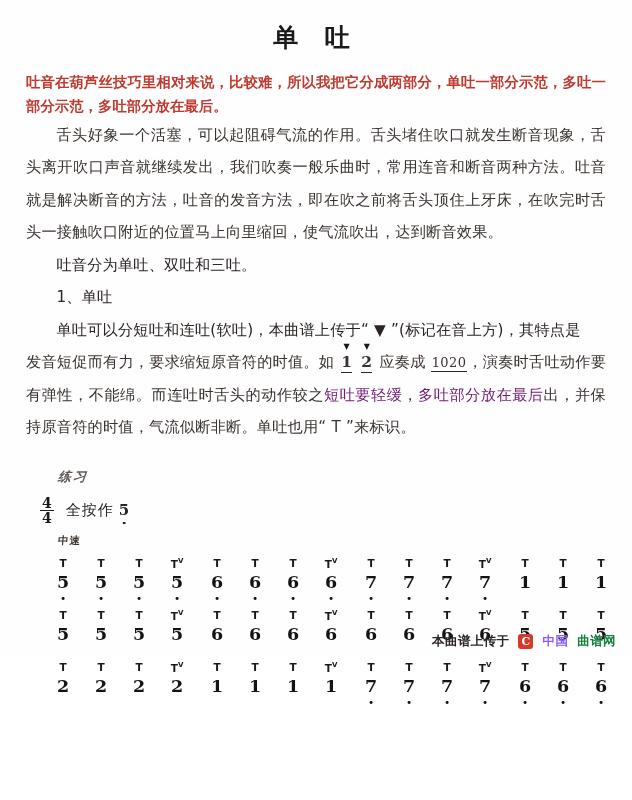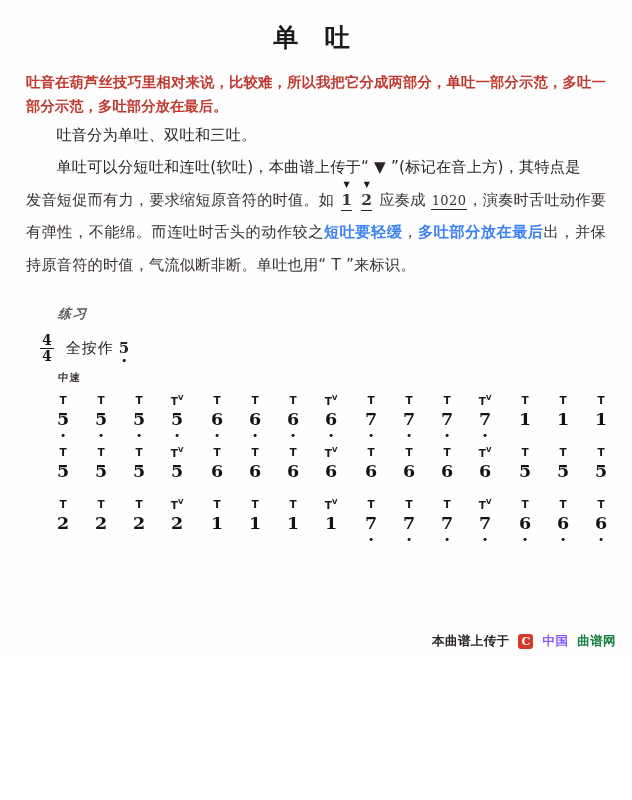--- a/index.html
+++ b/index.html
@@ -52,21 +52,21 @@
     line-height: 2.14;
     margin: 0 26px;
     text-indent: 2em;
     text-align: justify;
     color: #2a2523;
     letter-spacing: 0.2px;
   }
 
   .p-faded { color: #3a3330; }
 
-  .bold-in { font-weight: 700; color: #3b82f6; }
+  .bold-in { font-weight: 400; color: #701a75; }
 
   
   .inline-note {
     display: inline-block;
     position: relative;
     font-family: "DejaVu Serif", "Liberation Serif", serif;
     font-size: 15.5px;
     font-weight: 700;
     line-height: 1;
     padding: 0 2px;
@@ -253,23 +253,25 @@
 </style>
 </head>
 <body>
 
 <div class="page">
 
   <h1 class="title">单 吐</h1>
 
   <div class="intro">吐音在葫芦丝技巧里相对来说，比较难，所以我把它分成两部分，单吐一部分示范，多吐一部分示范，多吐部分放在最后。</div>
 
+  <p class="para p-faded">舌头好象一个活塞，可以起阻碍气流的作用。舌头堵住吹口就发生断音现象，舌头离开吹口声音就继续发出，我们吹奏一般乐曲时，常用连音和断音两种方法。吐音就是解决断音的方法，吐音的发音方法，即在吹之前将舌头顶住上牙床，在吹完时舌头一接触吹口附近的位置马上向里缩回，使气流吹出，达到断音效果。</p>
 
   <p class="para">吐音分为单吐、双吐和三吐。</p>
 
+  <p class="para">1、单吐</p>
 
   <p class="para">单吐可以分短吐和连吐(软吐)，本曲谱上传于“ ▼ ”(标记在音上方)，其特点是</p>
 
   <p class="para p-faded" style="text-indent:0;">
     <span>发音短促而有力，要求缩短原音符的时值。如</span>
     <span class="inline-note">
       <span class="tmark">▼</span>
       <span class="underl">1</span>
     </span>
     <span class="inline-note">

